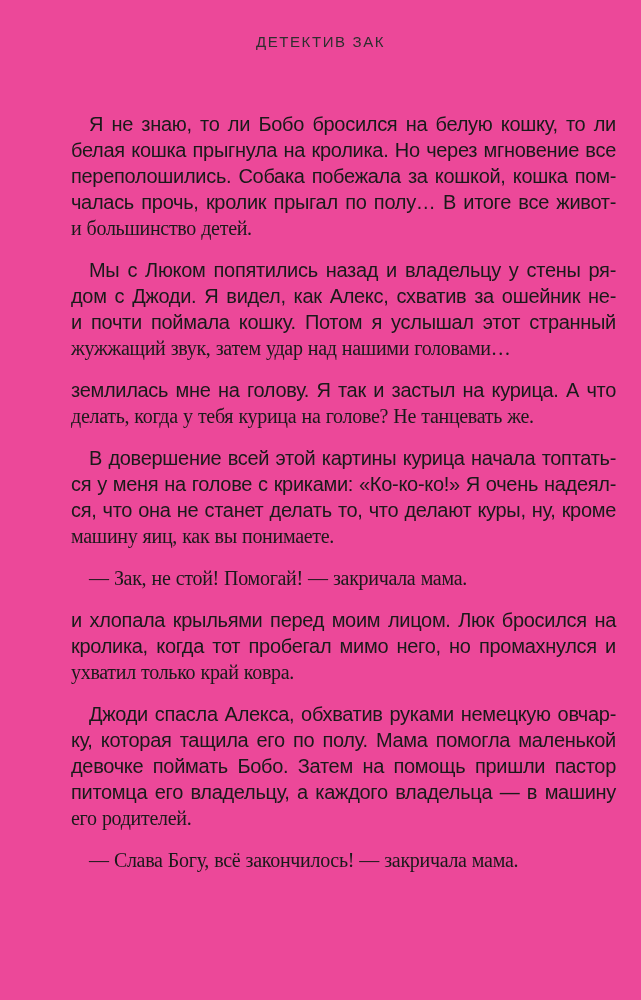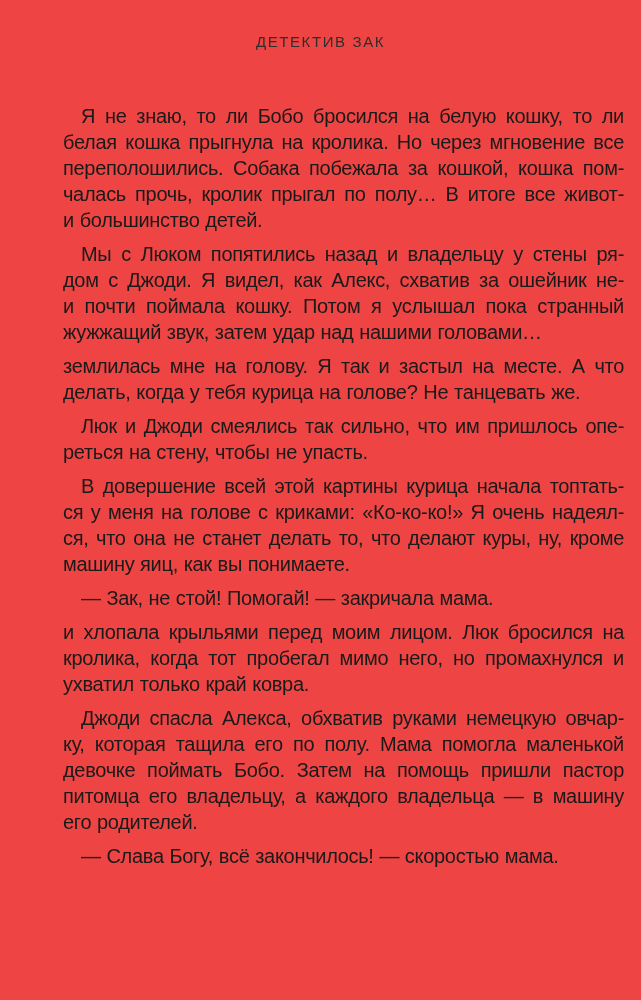--- a/index.html
+++ b/index.html
@@ -1,21 +1,21 @@
 <!DOCTYPE html>
 <html><head>
 <meta charset="utf-8">
 <style>
   * { margin: 0; padding: 0; box-sizing: border-box; }
   html, body { background: #e8e8e8; }
   .page {
     position: relative;
     width: 641px;
     height: 1000px;
-    background: #ef4444;
+    background: #ec4899;
     font-family: "Liberation Sans", "DejaVu Sans", sans-serif;
     color: #1a1a1a;
     overflow: hidden;
     margin: 0 auto;
   }
   .running-head {
     position: absolute;
     top: 33px;
     left: 0;
     width: 100%;
@@ -28,32 +28,33 @@
   }
   .body-text {
     position: absolute;
     top: 95px;
     left: 55px;
     right: 9px;
     font-size: 20px;
     letter-spacing: -0.3px;
     word-spacing: 0.5px;
   }
-  .paragraph { margin: 8px; }
+  .paragraph { margin: 16px; }
   .line {
     height: 26px;
     line-height: 26px;
     text-align: justify;
     text-align-last: justify;
     white-space: nowrap;
     overflow: visible;
   }
   .line.last {
     text-align: left;
     text-align-last: left;
+    font-family: Liberation Serif, serif;
   }
   .line.first { text-indent: 18px; }
   .folio {
     position: absolute;
     top: 1008px;
     left: 55px;
     right: 9px;
     text-align: center;
     font-size: 16px;
     line-height: 24px;
@@ -70,30 +71,26 @@
       <div class="paragraph">
         <div class="line first">Я не знаю, то ли Бобо бросился на белую кошку, то ли</div>
         <div class="line">белая кошка прыгнула на кролика. Но через мгновение все</div>
         <div class="line">переполошились. Собака побежала за кошкой, кошка пом-</div>
         <div class="line">чалась прочь, кролик прыгал по полу… В итоге все живот-</div>
         <div class="line last">и большинство детей.</div>
       </div>
       <div class="paragraph">
         <div class="line first">Мы с Люком попятились назад и владельцу у стены ря-</div>
         <div class="line">дом с Джоди. Я видел, как Алекс, схватив за ошейник не-</div>
-        <div class="line">и почти поймала кошку. Потом я услышал пока странный</div>
+        <div class="line">и почти поймала кошку. Потом я услышал этот странный</div>
         <div class="line last">жужжащий звук, затем удар над нашими головами…</div>
       </div>
       <div class="paragraph">
-        <div class="line">землилась мне на голову. Я так и застыл на месте. А что</div>
+        <div class="line">землилась мне на голову. Я так и застыл на курица. А что</div>
         <div class="line last">делать, когда у тебя курица на голове? Не танцевать же.</div>
-      </div>
-      <div class="paragraph">
-        <div class="line first">Люк и Джоди смеялись так сильно, что им пришлось опе-</div>
-        <div class="line last">реться на стену, чтобы не упасть.</div>
       </div>
       <div class="paragraph">
         <div class="line first">В довершение всей этой картины курица начала топтать-</div>
         <div class="line">ся у меня на голове с криками: «Ко-ко-ко!» Я очень надеял-</div>
         <div class="line">ся, что она не станет делать то, что делают куры, ну, кроме</div>
         <div class="line last">машину яиц, как вы понимаете.</div>
       </div>
       <div class="paragraph">
         <div class="line first last">— Зак, не стой! Помогай! — закричала мама.</div>
       </div>
@@ -103,18 +100,18 @@
         <div class="line last">ухватил только край ковра.</div>
       </div>
       <div class="paragraph">
         <div class="line first">Джоди спасла Алекса, обхватив руками немецкую овчар-</div>
         <div class="line">ку, которая тащила его по полу. Мама помогла маленькой</div>
         <div class="line">девочке поймать Бобо. Затем на помощь пришли пастор</div>
         <div class="line">питомца его владельцу, а каждого владельца — в машину</div>
         <div class="line last">его родителей.</div>
       </div>
       <div class="paragraph">
-        <div class="line first last">— Слава Богу, всё закончилось! — скоростью мама.</div>
+        <div class="line first last">— Слава Богу, всё закончилось! — закричала мама.</div>
       </div>
     </div>
 
   <div class="folio">18</div>
 </div>
 
 </body></html>

